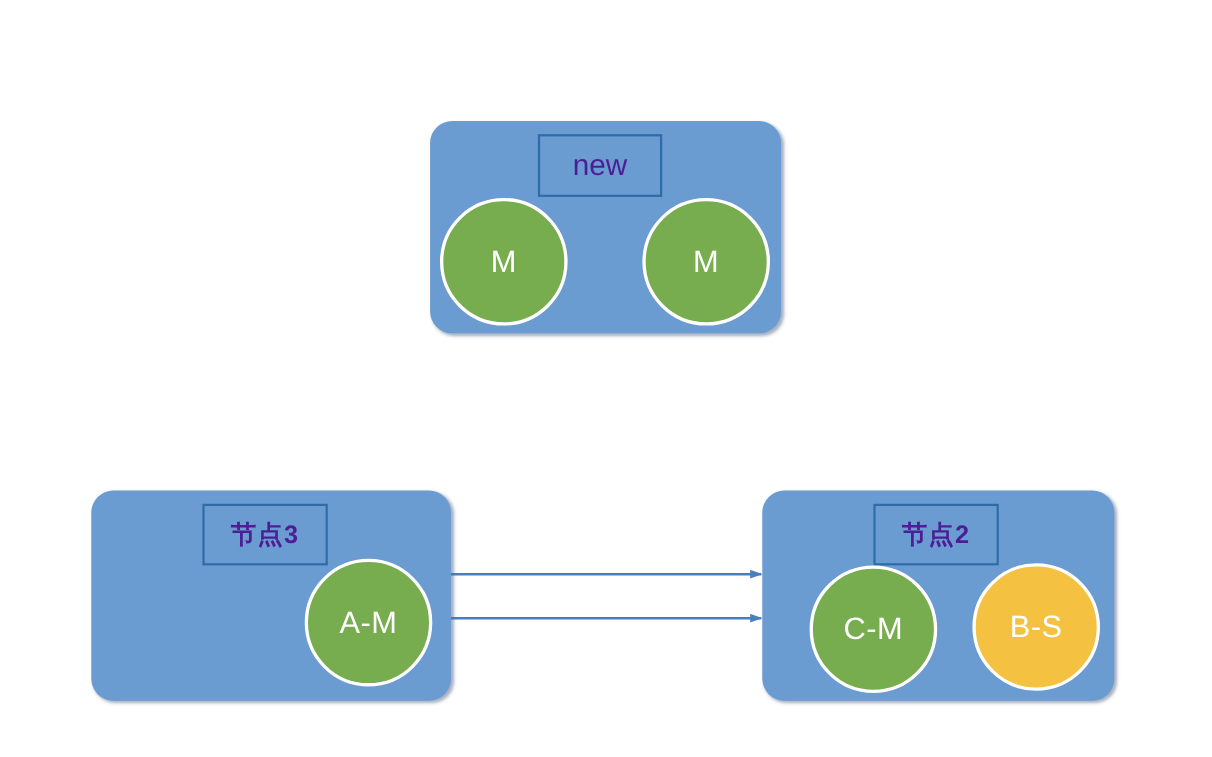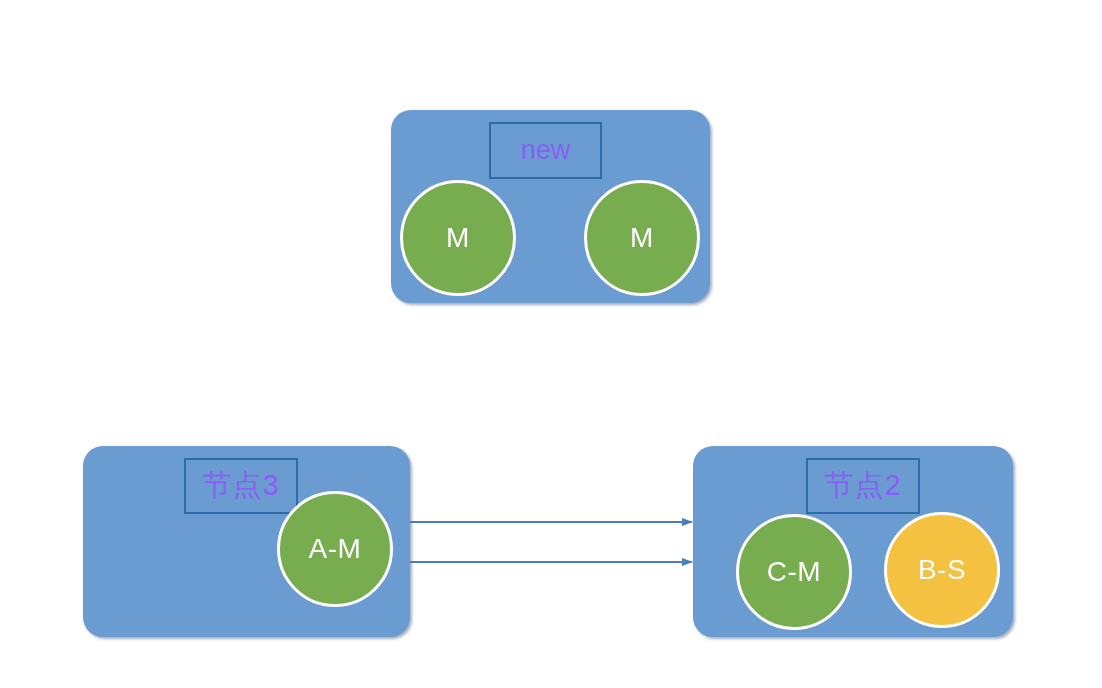--- a/index.html
+++ b/index.html
@@ -37,37 +37,37 @@
 
   
   .title-box {
     position: absolute;
     border: 2px solid #2E6CA8;
     background: transparent;
     display: flex;
     align-items: center;
     justify-content: center;
     box-sizing: border-box;
-    color: #8b5cf6;
+    color: #4c1d95;
     white-space: nowrap;
     text-align: right;
   }
   .title-box.latin {
     font-size: 27px;
     font-weight: 400;
   }
   .title-box.cjk {
-    font-size: 29px;
-    font-weight: 400;
+    font-size: 23px;
+    font-weight: 700;
     letter-spacing: 1px;
   }
 
   #title-new   { left: 489px; top: 122px; width: 113px; height: 57px; }
   #title-node3 { left: 184px; top: 458px; width: 114px; height: 56px; }
-  #title-node2 { left: 794px; top: 458px; width: 114px; height: 56px; margin-left: 12px; }
+  #title-node2 { left: 794px; top: 458px; width: 114px; height: 56px; }
 
   
   .circle {
     position: absolute;
     width: 116px;
     height: 116px;
     border-radius: 50%;
     border: 3px solid #ffffff;
     box-sizing: border-box;
     display: flex;
@@ -80,21 +80,21 @@
   }
   .circle.green  { background: #77AC4F; }
   .circle.orange { background: #F4C141; text-align: right; }
 
   
   #circle-new-left  { left: 400px; top: 180px; }
   #circle-new-right { left: 584px; top: 180px; }
 
   
   #circle-node3-bm  { left:  93px; top: 514px; }
-  #circle-node3-am  { left: 277px; top: 491px; }
+  #circle-node3-am  { left: 277px; top: 508px; }
 
   
   #circle-node2-cm  { left: 736px; top: 514px; }
   #circle-node2-bs  { left: 884px; top: 512px; }
 
   
   .arrow-layer {
     position: absolute;
     left: 0;
     top: 0;

